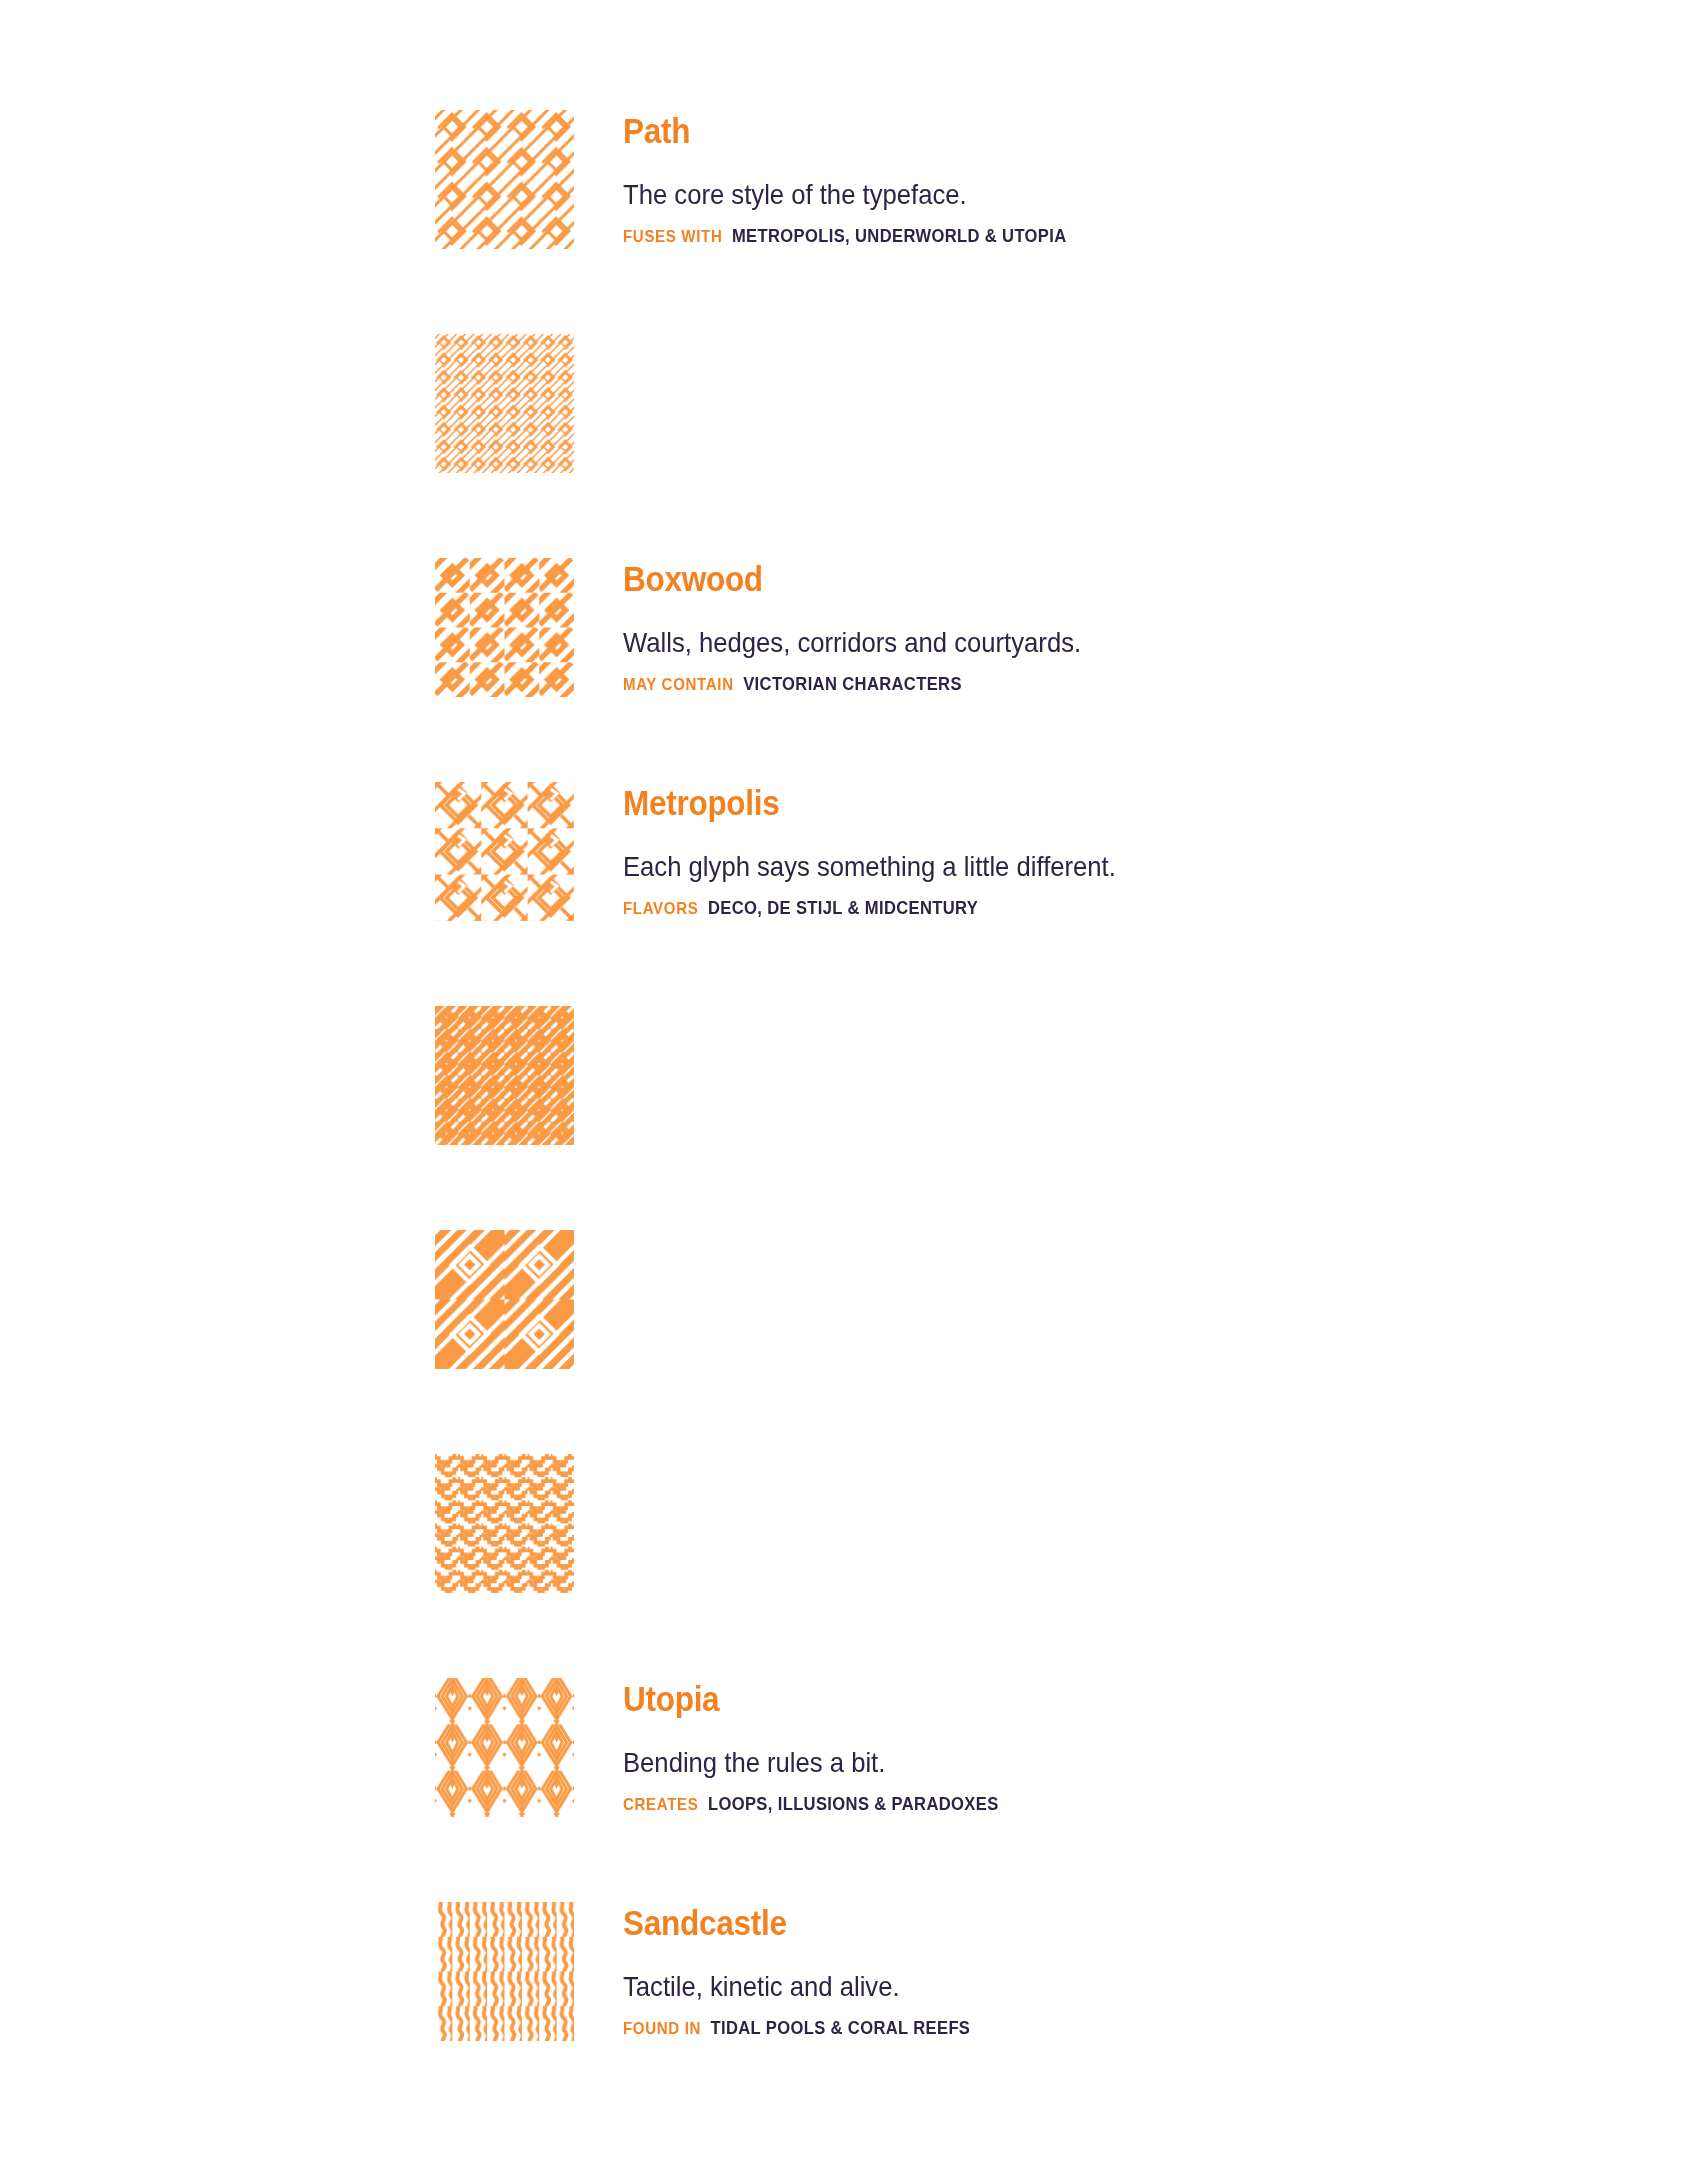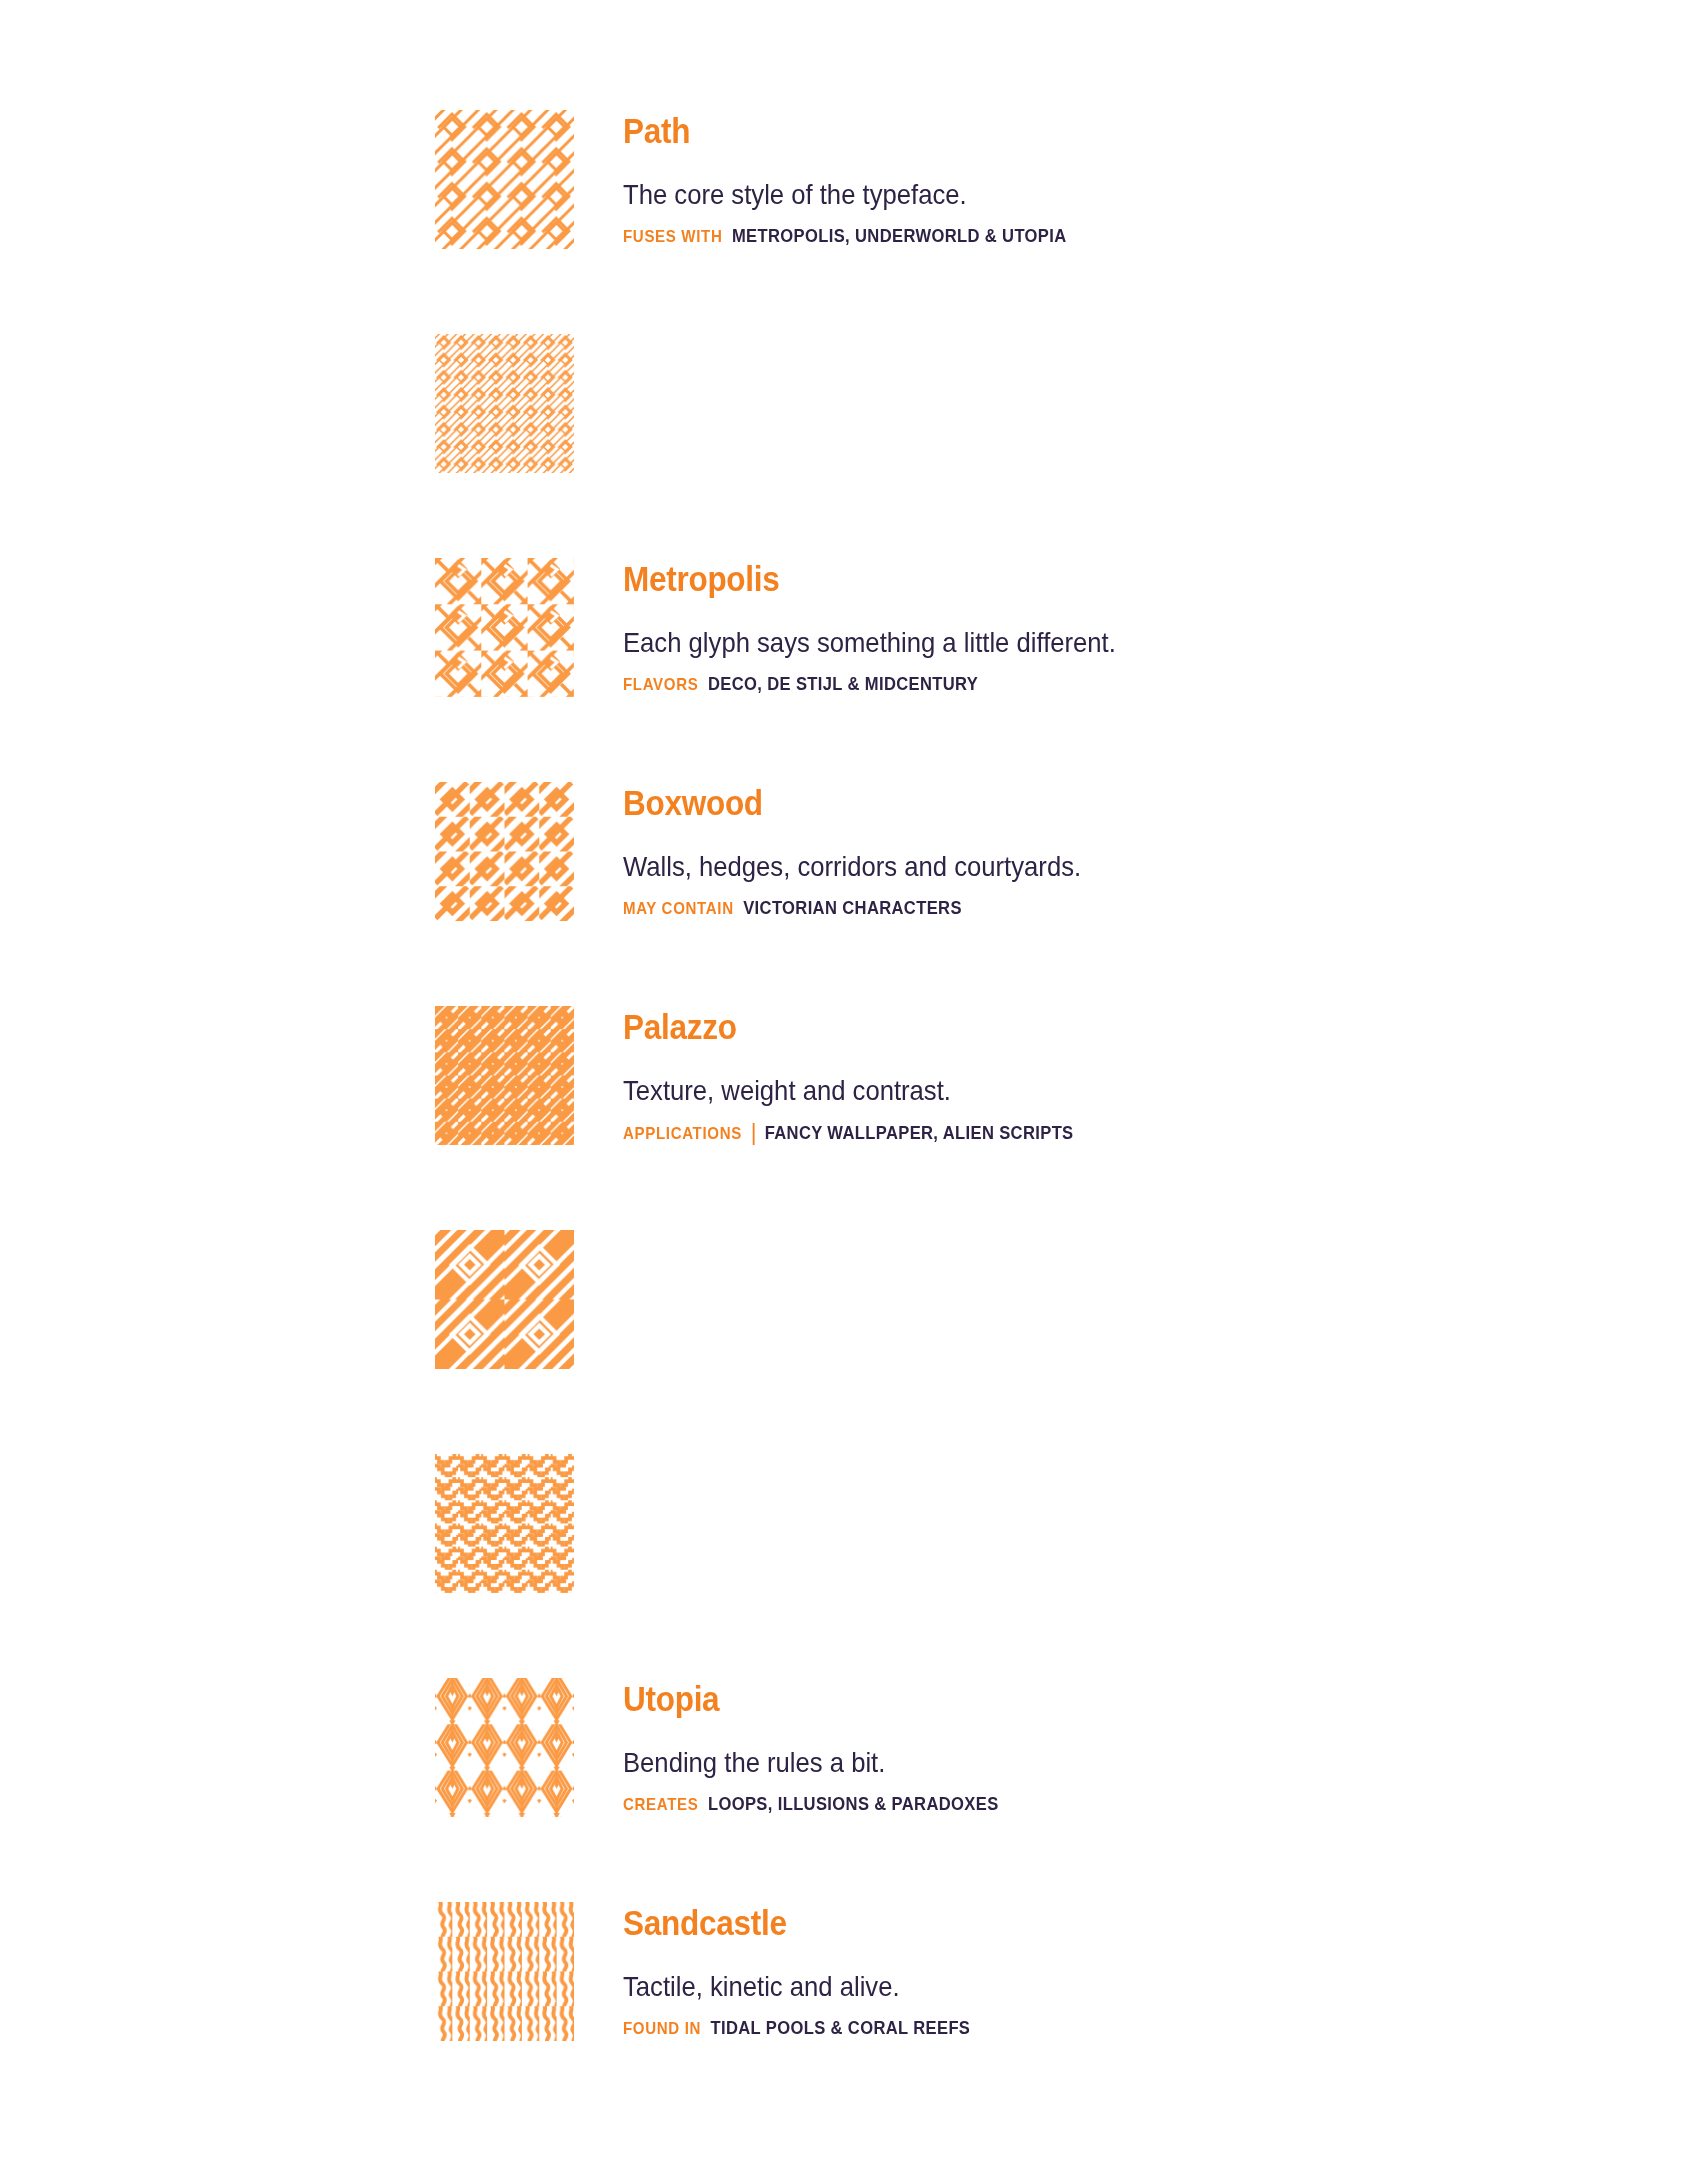--- a/index.html
+++ b/index.html
@@ -170,20 +170,45 @@
           </defs>
           <rect width="230" height="230" fill="url(#pLaby)"></rect>
         </svg>
       </div>
     </div>
 
     <div class="style-row">
       <div class="swatch-cell">
         <svg class="swatch" viewBox="0 0 230 230">
           <defs>
+            <pattern id="pBox" width="57.5" height="57.5" patternUnits="userSpaceOnUse">
+              <g fill="none" stroke="#FB9A44" stroke-width="9" stroke-linecap="square">
+                <path d="M-4 18 L18 -4 M4 50 L50 4 M36 61 L61 36"></path>
+                <path d="M14 28.75 L28.75 14 L43.5 28.75 L28.75 43.5 Z"></path>
+              </g>
+            </pattern>
+          </defs>
+          <rect width="230" height="230" fill="url(#pBox)"></rect>
+        </svg>
+      </div>
+      <div class="text-cell">
+        <div class="style-name">Boxwood</div>
+        <div class="style-desc">Walls, hedges, corridors and courtyards.</div>
+        <div class="meta-line">
+          <span class="meta-label">MAY CONTAIN</span>
+
+          <span class="meta-value">VICTORIAN CHARACTERS</span>
+        </div>
+      </div>
+    </div>
+
+    <div class="style-row">
+      <div class="swatch-cell">
+        <svg class="swatch" viewBox="0 0 230 230">
+          <defs>
             <pattern id="pMetro" width="76.6" height="76.6" patternUnits="userSpaceOnUse">
               <g fill="none" stroke="#FB9A44" stroke-width="6" stroke-linecap="square">
                 <path d="M-6 14 L14 -6 M-6 52 L52 -6 M24 76 L76 24 M62 82 L82 62"></path>
                 <path d="M19 38.3 L38.3 19 L57.6 38.3 L38.3 57.6 Z"></path>
                 <path d="M9 38.3 L38.3 9 L67.6 38.3 L38.3 67.6 Z"></path>
                 <path d="M0 0 L19 19 M57.6 57.6 L76.6 76.6"></path>
               </g>
               <g fill="#FB9A44" stroke="none">
                 <path d="M38.3 0 L57 19 L38.3 38 L19 19 Z" opacity="0"></path>
                 <path d="M38.3 2 L54 18 L38.3 34 L23 18 Z"></path>
@@ -204,63 +229,29 @@
 
           <span class="meta-value">DECO, DE STIJL &amp; MIDCENTURY</span>
         </div>
       </div>
     </div>
 
     <div class="style-row">
       <div class="swatch-cell">
         <svg class="swatch" viewBox="0 0 230 230">
           <defs>
-            <pattern id="pBox" width="57.5" height="57.5" patternUnits="userSpaceOnUse">
-              <g fill="none" stroke="#FB9A44" stroke-width="9" stroke-linecap="square">
-                <path d="M-4 18 L18 -4 M4 50 L50 4 M36 61 L61 36"></path>
-                <path d="M14 28.75 L28.75 14 L43.5 28.75 L28.75 43.5 Z"></path>
-              </g>
-            </pattern>
-          </defs>
-          <rect width="230" height="230" fill="url(#pBox)"></rect>
-        </svg>
-      </div>
-      <div class="text-cell">
-        <div class="style-name">Boxwood</div>
-        <div class="style-desc">Walls, hedges, corridors and courtyards.</div>
-        <div class="meta-line">
-          <span class="meta-label">MAY CONTAIN</span>
-
-          <span class="meta-value">VICTORIAN CHARACTERS</span>
-        </div>
-      </div>
-    </div>
-
-    <div class="style-row">
-      <div class="swatch-cell">
-        <svg class="swatch" viewBox="0 0 230 230">
-          <defs>
             <pattern id="pPala" width="38.3" height="38.3" patternUnits="userSpaceOnUse">
               <g fill="none" stroke="#FB9A44" stroke-width="11" stroke-linecap="butt">
                 <path d="M-4 12 L12 -4 M-4 31 L31 -4 M8 42 L42 8 M27 42 L42 27"></path>
                 <path d="M9.5 19 L19 9.5 L28.8 19 L19 28.8 Z"></path>
               </g>
             </pattern>
           </defs>
           <rect width="230" height="230" fill="url(#pPala)"></rect>
         </svg>
-      </div>
-      <div class="text-cell">
-        <div class="style-name">Palazzo</div>
-        <div class="style-desc">Texture, weight and contrast.</div>
-        <div class="meta-line has-sep">
-          <span class="meta-label">APPLICATIONS</span>
-          <span class="meta-sep"></span>
-          <span class="meta-value">FANCY WALLPAPER, ALIEN SCRIPTS</span>
-        </div>
       </div>
     </div>
 
     <div class="style-row">
       <div class="swatch-cell">
         <svg class="swatch" viewBox="0 0 230 230">
           <defs>
             <pattern id="pUnder" width="115" height="115" patternUnits="userSpaceOnUse">
               <rect width="115" height="115" fill="#FB9A44"></rect>
               <g fill="none" stroke="#FFFFFF" stroke-width="7" stroke-linecap="square">

